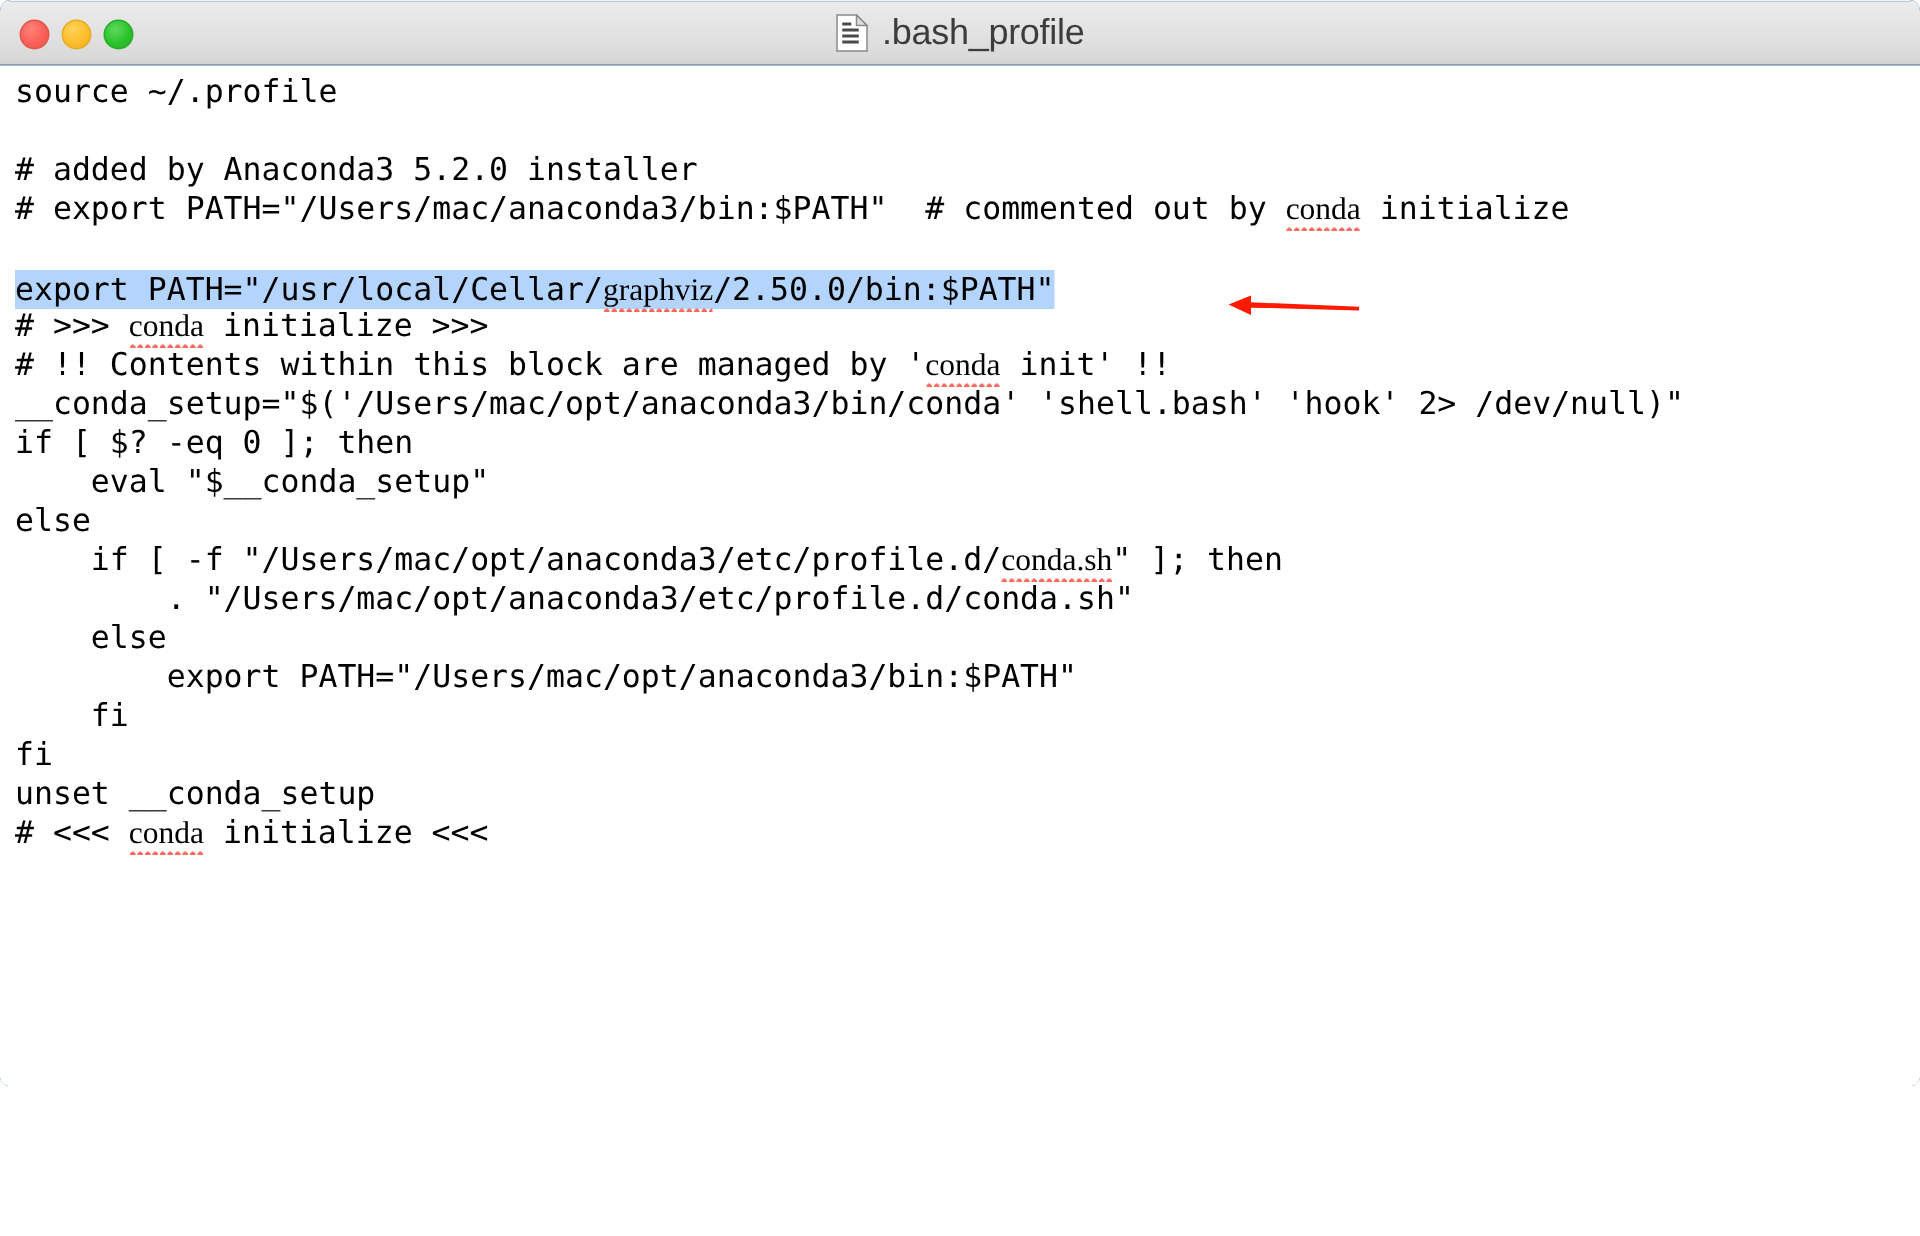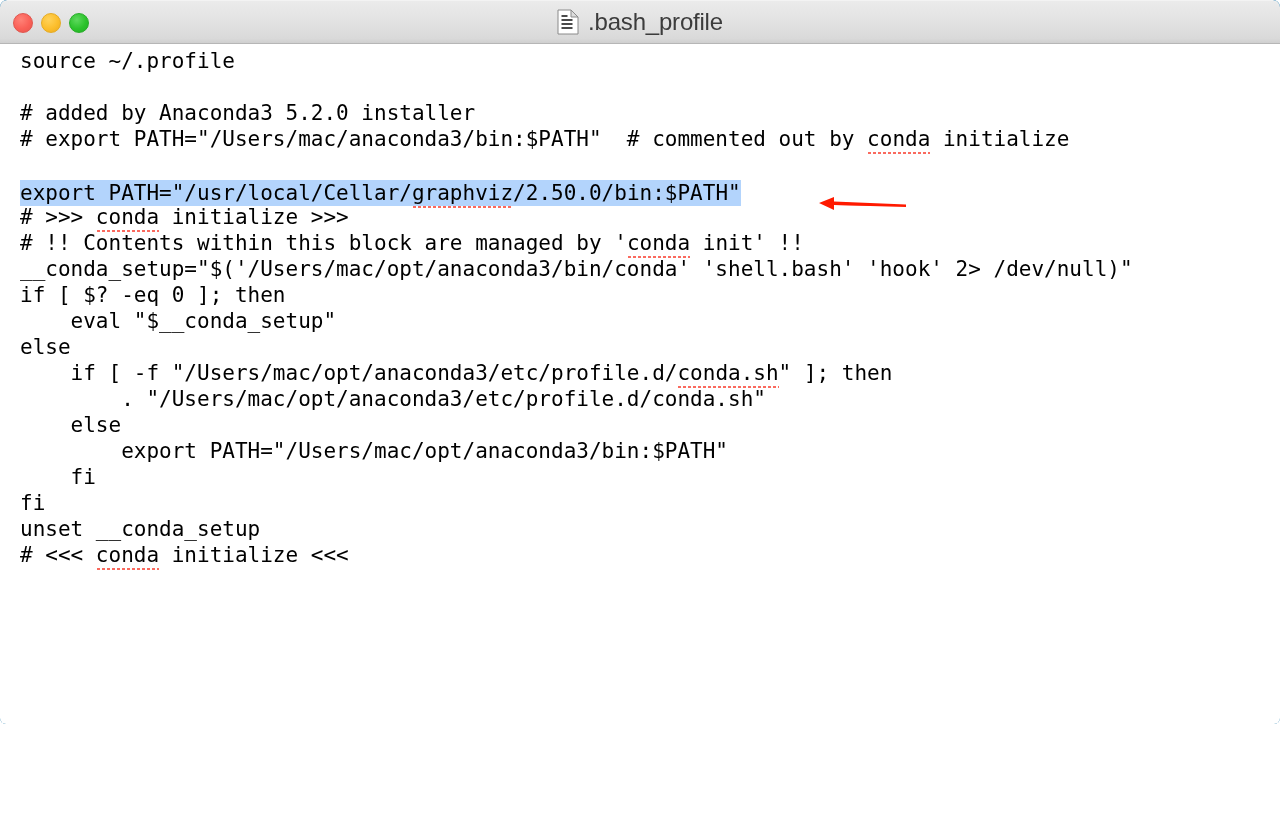--- a/index.html
+++ b/index.html
@@ -91,21 +91,21 @@
     width: 100%;
     height: 779px;
     background: #ffffff;
     overflow: hidden;
   }
 
   #code {
     position: absolute;
     left: 0;
     top: 0;
-    padding: 4px 0 0 20px;
+    padding: 4px 0 0 10px;
     font-family: "DejaVu Sans Mono", "Liberation Mono", monospace;
     font-size: 21px;
     line-height: 26px;
     color: #000000;
     white-space: pre;
   }
 
   .line {
     position: relative;
     height: 26px;
@@ -116,20 +116,21 @@
   .line.selected {
     display: inline-block;
     background: #b3d4fc;
     margin-top: 28px;
   }
 
   
   .sp {
     position: relative;
     display: inline-block;
+    font-family: Liberation Serif, serif;
   }
   .sp::after {
     content: "";
     position: absolute;
     left: 0;
     right: 0;
     bottom: -2px;
     height: 4px;
     background-image: radial-gradient(circle, #fa6a5e 1.6px, rgba(250,106,94,0) 1.9px);
     background-size: 5px 5px;

